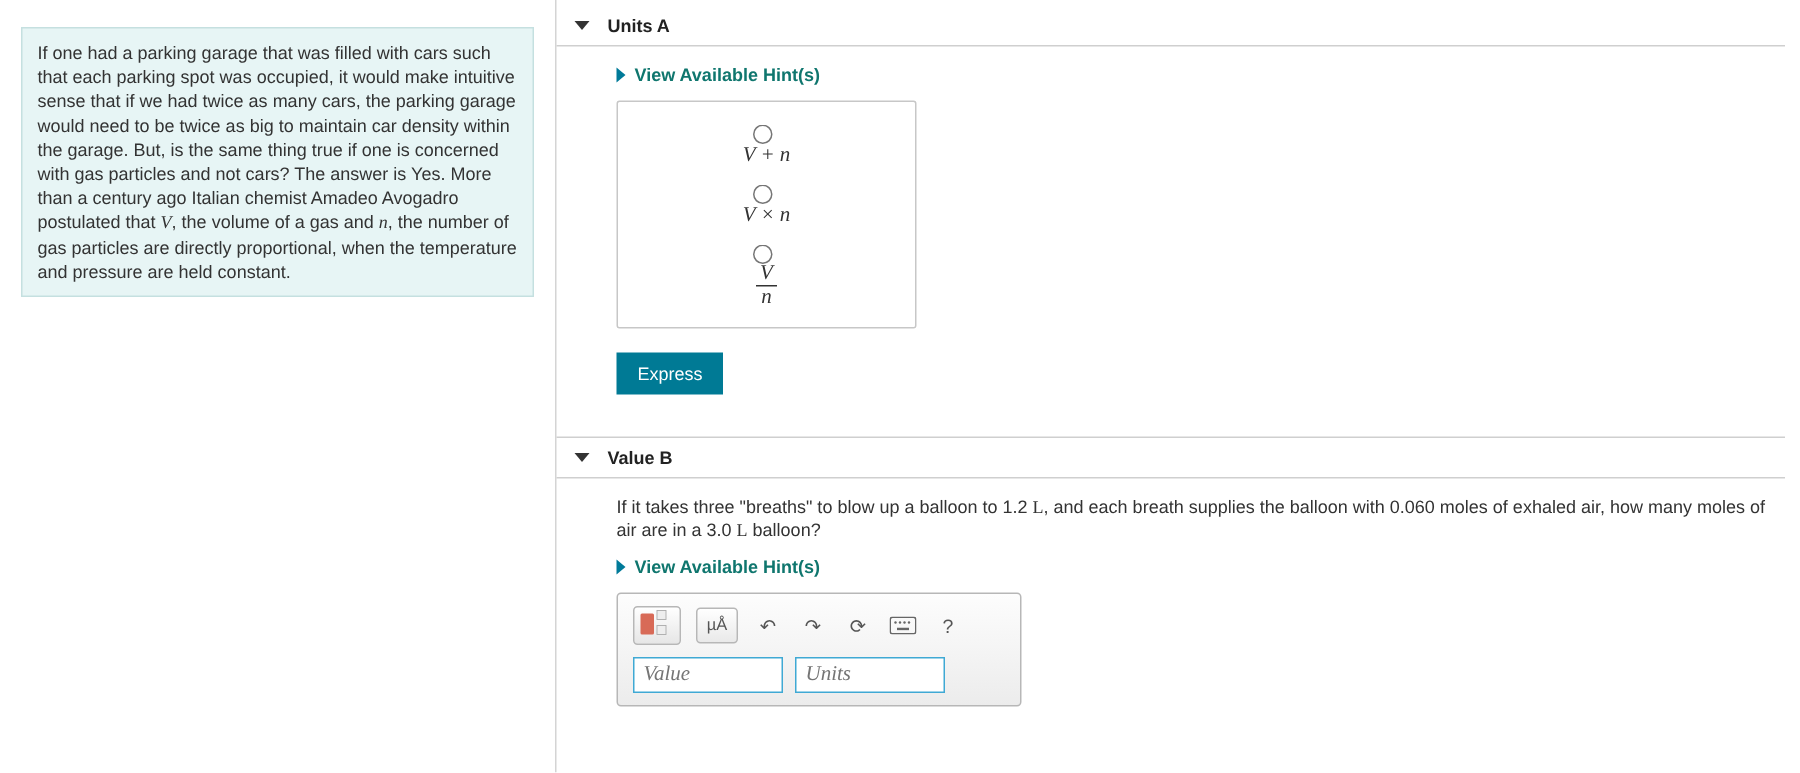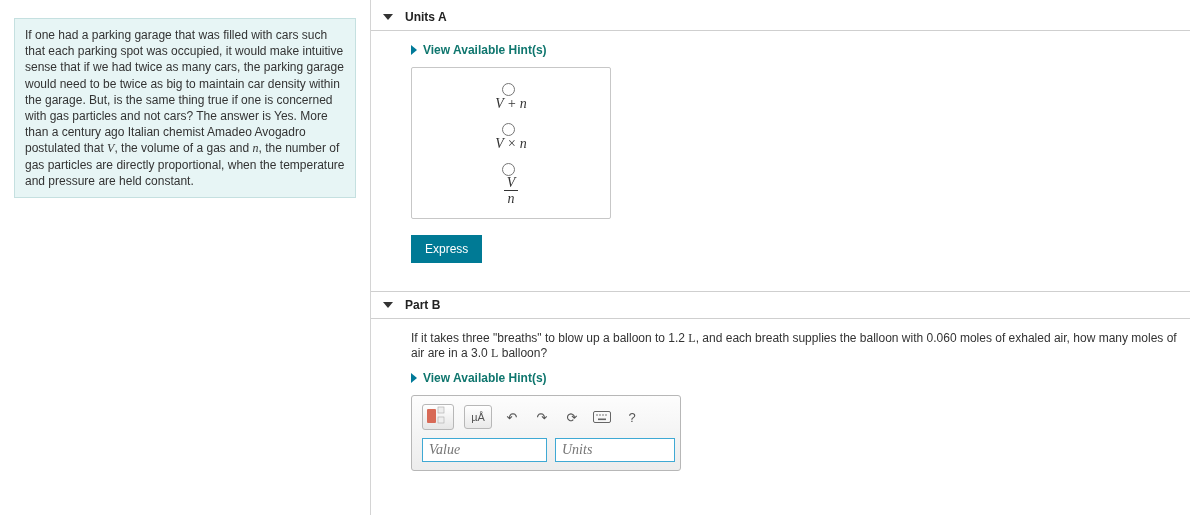--- a/index.html
+++ b/index.html
@@ -161,22 +161,22 @@
     border: 1px solid #3fa9d4;
     background: #fff;
     height: 24px;
     padding: 0 6px;
     box-sizing: border-box;
     font-family: "Times New Roman", serif;
     font-style: italic;
     color: #888;
     font-size: 14px;
   }
-  .val-input { width: 125px; }
-  .unit-input { width: 120px; }
+  .val-input { width: 100px; }
+  .unit-input { width: 100px; }
   .serif-L {
     font-family: "Times New Roman", serif;
   }
 </style>
 </head>
 <body>
 
 <div class="container">
   <div class="sidebar">
     <div class="info-box">If one had a parking garage that was filled with cars such that each parking spot was occupied, it would make intuitive sense that if we had twice as many cars, the parking garage would need to be twice as big to maintain car density within the garage. But, is the same thing true if one is concerned with gas particles and not cars? The answer is Yes. More than a century ago Italian chemist Amadeo Avogadro postulated that <span class="math-it">V</span>, the volume of a gas and <span class="math-it">n</span>, the number of gas particles are directly proportional, when the temperature and pressure are held constant.</div>
@@ -210,21 +210,21 @@
             <span class="den">n</span>
           </span>
         </label>
       </div>
 
       <button class="submit-btn">Express</button>
     </div>
 
     <div class="part-header">
       <span class="caret-down"></span>
-      <span>Part B</span>
+      <span>Value B</span>
     </div>
     <div class="part-body">
       <div class="q-text">If it takes three "breaths" to blow up a balloon to 1.2 <span class="serif-L">L</span>, and each breath supplies the balloon with 0.060 moles of exhaled air, how many moles of air are in a 3.0 <span class="serif-L">L</span> balloon?</div>
       <div class="hint-link">
         <span class="caret-right"></span>
         <span>View Available Hint(s)</span>
       </div>
 
       <div class="answer-widget">
         <div class="toolbar">

